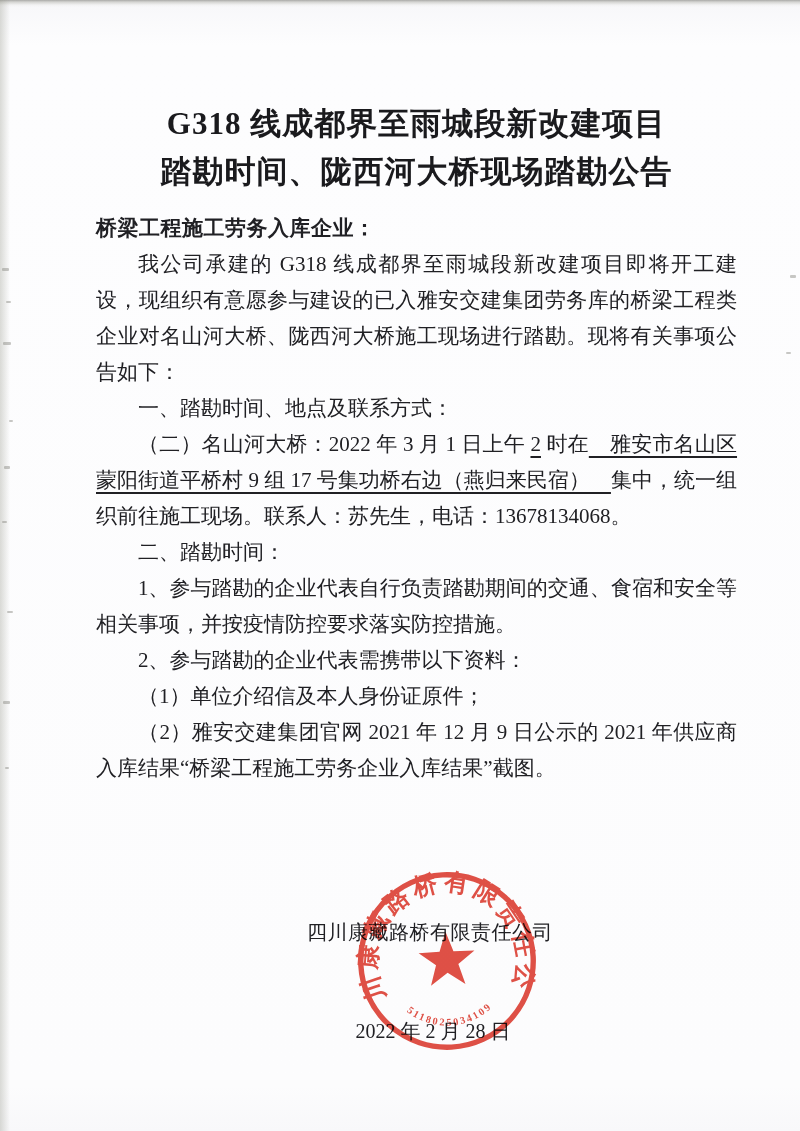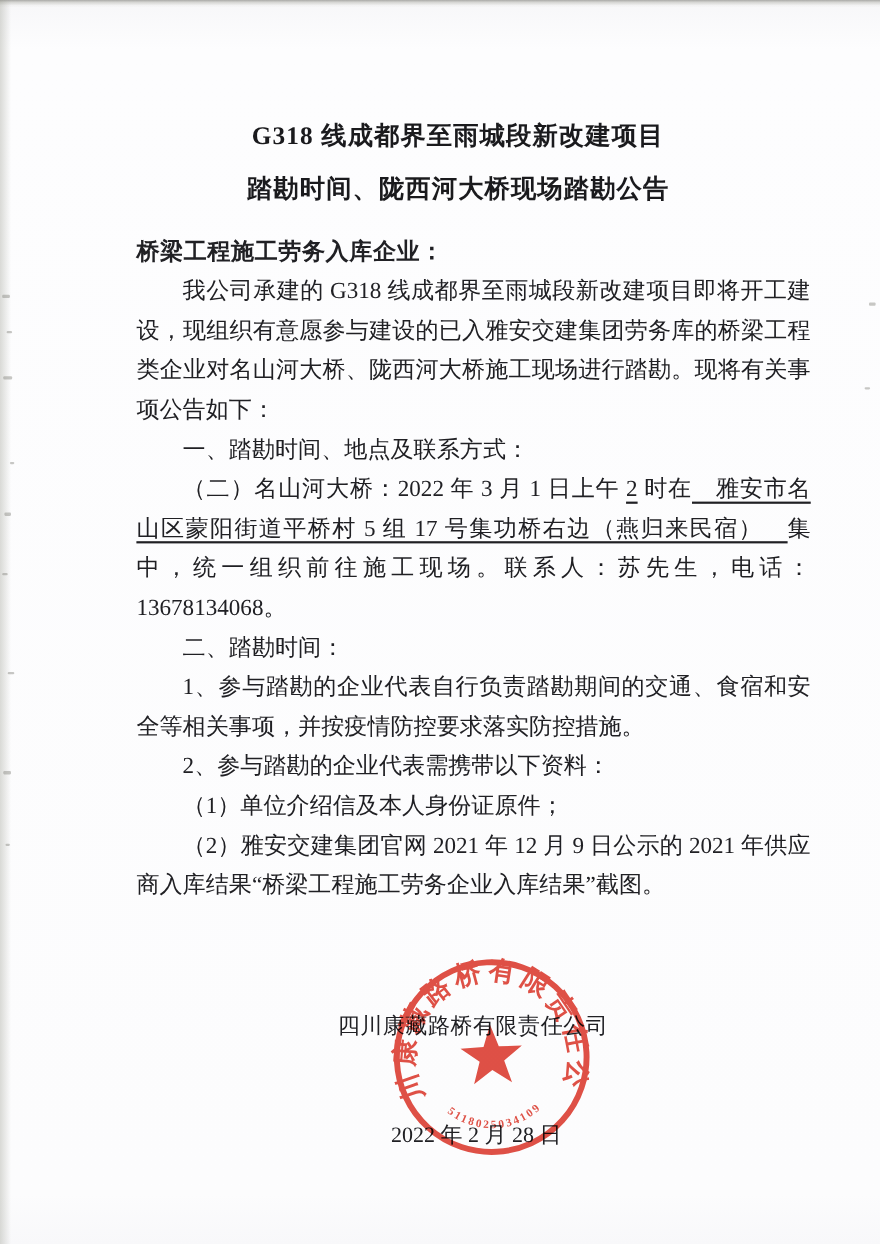--- a/index.html
+++ b/index.html
@@ -24,33 +24,33 @@
   .page-left-edge {
     position: absolute; top: 0; left: 0; bottom: 0; width: 10px;
     background: linear-gradient(90deg, rgba(150,152,140,0.35), rgba(150,152,140,0.0));
   }
   .speck { position: absolute; background: #85857f; opacity: .45; border-radius: 1px; }
 
   .title-block {
     position: absolute; top: 100px; left: 96px; width: 641px;
     text-align: center;
     font-weight: bold;
-    font-size: 23px;
+    font-size: 31px;
     letter-spacing: 1px;
     line-height: 48px;
     color: #1a1a1d;
   }
   .body-block {
     position: absolute; top: 210px; left: 96px; width: 641px;
     font-size: 21px;
     line-height: 36px;
     text-align: justify;
     color: #202024;
   }
-  .para { text-indent: 2em; margin-left: 28px; }
+  .para { text-indent: 2em; }
   .salutation { font-weight: bold; text-indent: 0; letter-spacing: .5px; }
   .u { text-decoration: underline; text-underline-offset: 5px; text-decoration-thickness: 1.5px; }
 
   .sig-company {
     position: absolute; top: 919px; left: 430px; transform: translateX(-50%);
     font-size: 20px; letter-spacing: .5px; white-space: nowrap; color: #202024; z-index: 3;
   }
   .sig-date {
     position: absolute; top: 1018px; left: 433px; transform: translateX(-50%);
     font-size: 20px; white-space: nowrap; color: #202024; z-index: 3;
@@ -86,21 +86,21 @@
 
   <div class="title-block">
     <div>G318 线成都界至雨城段新改建项目</div>
     <div>踏勘时间、陇西河大桥现场踏勘公告</div>
   </div>
 
   <div class="body-block">
     <p class="para salutation">桥梁工程施工劳务入库企业：</p>
     <p class="para">我公司承建的 G318 线成都界至雨城段新改建项目即将开工建设，现组织有意愿参与建设的已入雅安交建集团劳务库的桥梁工程类企业对名山河大桥、陇西河大桥施工现场进行踏勘。现将有关事项公告如下：</p>
     <p class="para">一、踏勘时间、地点及联系方式：</p>
-    <p class="para"><span>（二）名山河大桥：2022 年 3 月 1 日上午 </span><span class="u">2</span><span> 时在</span><span class="u">　雅安市名山区蒙阳街道平桥村 5 组 17 号集功桥右边（燕归来民宿）　</span><span>集中，统一组织前往施工现场。联系人：苏先生，电话：13678134068。</span></p>
+    <p class="para"><span>（二）名山河大桥：2022 年 3 月 1 日上午 </span><span class="u">2</span><span> 时在</span><span class="u">　雅安市名山区蒙阳街道平桥村 9 组 17 号集功桥右边（燕归来民宿）　</span><span>集中，统一组织前往施工现场。联系人：苏先生，电话：13678134068。</span></p>
     <p class="para">二、踏勘时间：</p>
     <p class="para">1、参与踏勘的企业代表自行负责踏勘期间的交通、食宿和安全等相关事项，并按疫情防控要求落实防控措施。</p>
     <p class="para">2、参与踏勘的企业代表需携带以下资料：</p>
     <p class="para">（1）单位介绍信及本人身份证原件；</p>
     <p class="para">（2）雅安交建集团官网 2021 年 12 月 9 日公示的 2021 年供应商入库结果“桥梁工程施工劳务企业入库结果”截图。</p>
   </div>
 
   <div class="sig-company">四川康藏路桥有限责任公司</div>
   <div class="sig-date">2022 年 2 月 28 日</div>
 

